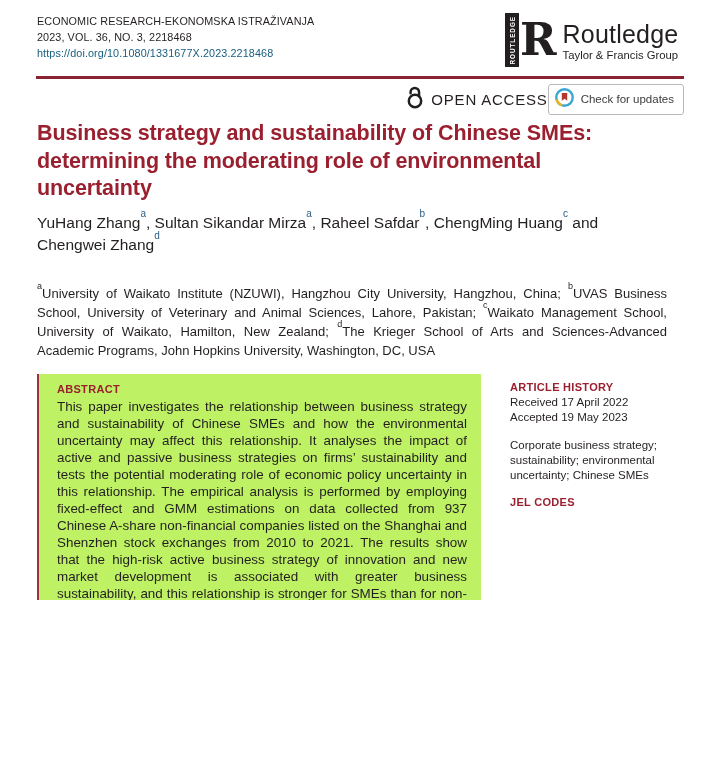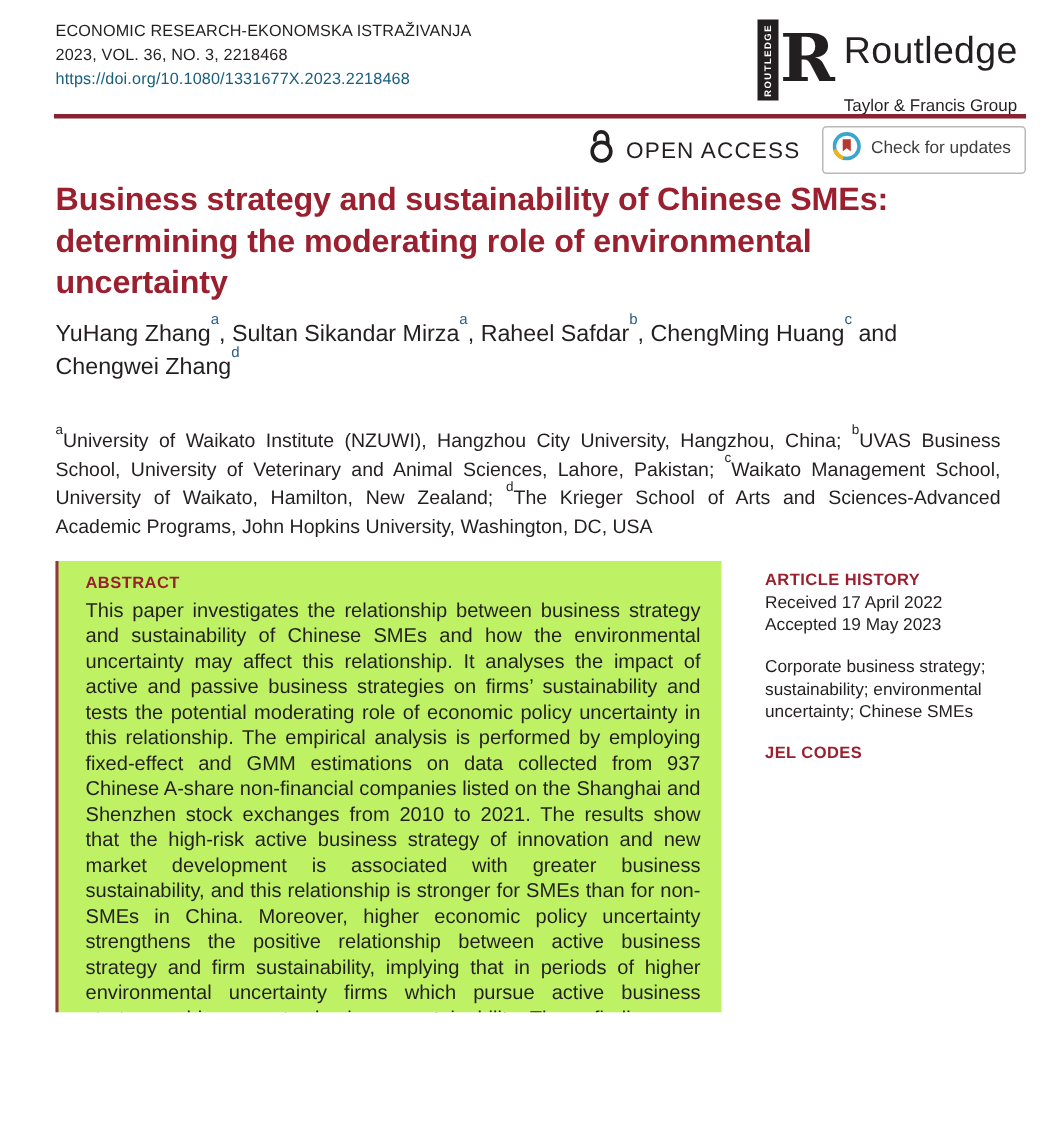--- a/index.html
+++ b/index.html
@@ -1,19 +1,19 @@
 <!DOCTYPE html>
 <html><head>
 <meta charset="utf-8">
 <style>
   * { margin:0; padding:0; box-sizing:border-box; }
   html,body { background:#ffffff; }
   .page {
     position:relative;
-    width:702px; height:675px;
+    width:702px; height:600px;
     background:#ffffff;
     font-family:"Liberation Sans","DejaVu Sans",sans-serif;
     color:#231f20;
     overflow:hidden;
   }
 
   
   .journal-meta {
     position:absolute; left:37px; top:13px;
     font-size:10.8px; line-height:16px; letter-spacing:0.1px;
@@ -33,31 +33,31 @@
     writing-mode:vertical-rl; transform:rotate(180deg);
     font-family:"Liberation Sans",sans-serif;
   }
   .logo-r {
     font-family:"DejaVu Serif","Liberation Serif",serif;
     font-weight:bold; font-size:44px; line-height:54px;
     margin-left:1px; letter-spacing:-2px;
   }
   .logo-text { margin-left:8px; padding-top:8px; }
   .logo-name { font-size:25px; line-height:26px; letter-spacing:0.2px; }
-  .logo-group { font-size:11.3px; line-height:14px; margin-top:17px; }
+  .logo-group { font-size:11.3px; line-height:14px; margin-top:1px; }
 
   .header-rule {
     position:absolute; left:36px; top:76px; width:648px; height:3px;
     background:#8a2232;
   }
 
   
   .badges {
     position:absolute; top:84px; right:18px;
-    display:flex; align-items:center; gap:14px;
+    display:flex; align-items:center; 
   }
   .oa { display:flex; align-items:center; gap:7px; }
   .oa-label { font-size:15px; letter-spacing:0.8px; }
   .check-btn {
     display:flex; align-items:center; gap:7px;
     border:1px solid #b9b9b9; border-radius:3px; background:#fff;
     padding:3px 9px 5px 6px; cursor:pointer;
   }
   .check-btn span { font-size:11.5px; color:#3c3c3c; }
 

